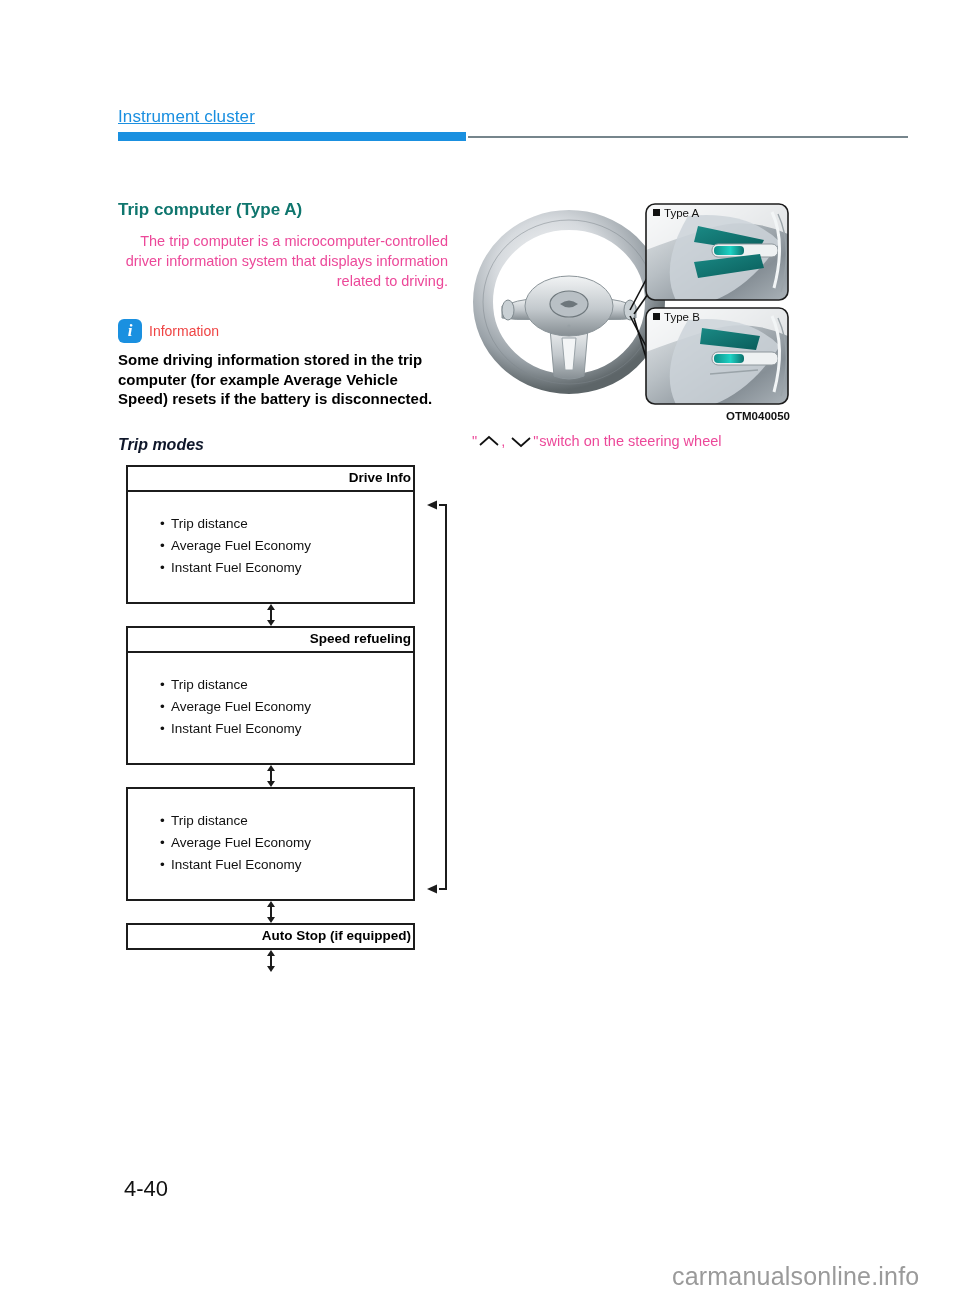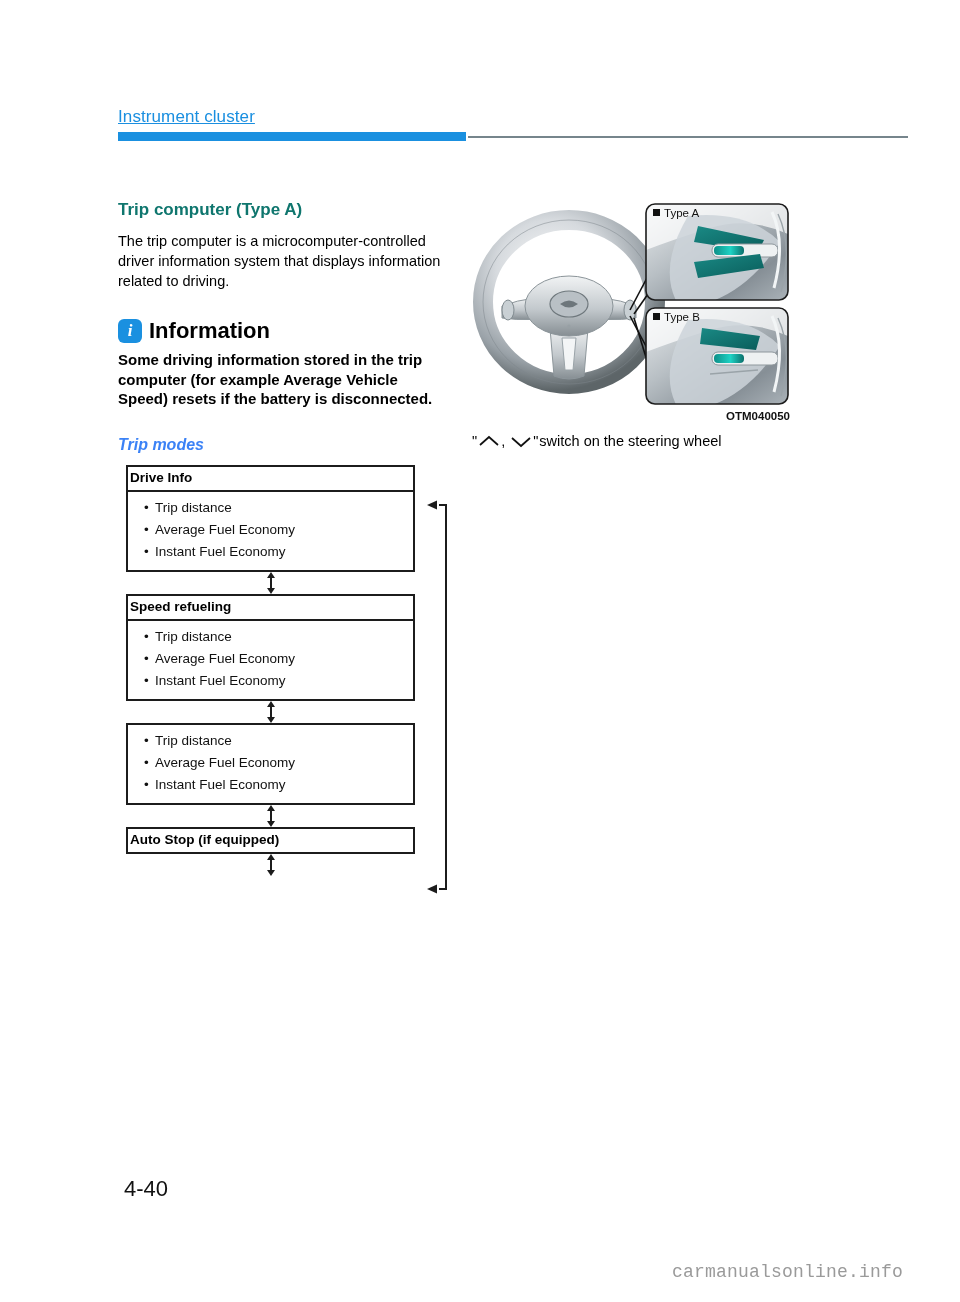--- a/index.html
+++ b/index.html
@@ -72,22 +72,23 @@
   .section-heading {
     font-size: 17px;
     font-weight: bold;
     color: #0f766e;
     line-height: 23px;
     margin: 0 0 10px 0;
   }
   .body-text {
     font-size: 14.5px;
     line-height: 20px;
-    color: #000000;
+    color: #ec4899;
     margin: 0;
+    text-align: right;
   }
 
   
   .info-block {
     margin-top: 28px;
   }
   .info-head {
     display: flex;
     align-items: center;
     gap: 7px;
@@ -101,69 +102,69 @@
     color: #fff;
     font-family: "Liberation Serif", serif;
     font-style: italic;
     font-weight: bold;
     font-size: 17px;
     line-height: 24px;
     text-align: center;
     flex: none;
   }
   .info-title {
-    font-size: 22px;
-    font-weight: bold;
-    color: #000000;
+    font-size: 14px;
+    font-weight: normal;
+    color: #ef4444;
     line-height: 22px;
   }
   .info-body {
     font-family: Liberation Sans, sans-serif;
     font-weight: bold;
     font-size: 15px;
     line-height: 19.5px;
     color: #000;
     margin: 0;
   }
 
   .subsection-heading {
     font-size: 16px;
     font-weight: bold;
     font-style: italic;
-    color: #3b82f6;
+    color: #0f172a;
     margin: 26px 0 10px 0;
     line-height: 20px;
   }
 
   
   .flow {
     position: relative;
     width: 330px;
     margin-top: 2px;
   }
   .fbox {
     border: 2px solid #1c1c1c;
     background: #fff;
     width: 289px;
     margin-left: 8px;
     box-sizing: border-box;
   }
   .fbox-title {
-    text-align: left;
+    text-align: right;
     font-size: 13.5px;
     font-weight: bold;
     padding: 3px 2px 4px;
     line-height: 16px;
   }
   .fbox-title.has-list {
     border-bottom: 2px solid #1c1c1c;
   }
   .fbox-list {
     list-style: none;
-    margin: 0;
+    margin: 16px;
     padding: 5px 0 7px 16px;
   }
   .fbox-list li {
     font-size: 13.5px;
     line-height: 22px;
     color: #111;
     position: relative;
     padding-left: 11px;
   }
   .fbox-list li:before {
@@ -397,13 +398,13 @@
         <polyline points="2,4 11,12 20,4" fill="none" stroke="#111" stroke-width="1.7"></polyline>
       </svg>
       <span>"</span>
       <span> switch on the steering wheel</span>
     </div>
   </div>
 </div>
 
 <div style="position:absolute;left:124px;top:1176px;font-size:22px;color:#111;">4-40</div>
 
-<div style="position:absolute;left:672px;top:1262px;font-size:18px;color:#9a9a9a;letter-spacing:.2px;font-family:Liberation Mono, monospace;">carmanualsonline.info</div>
+<div style="position:absolute;left:672px;top:1262px;font-size:25px;color:#9a9a9a;letter-spacing:.2px;">carmanualsonline.info</div>
 
 </body></html>

